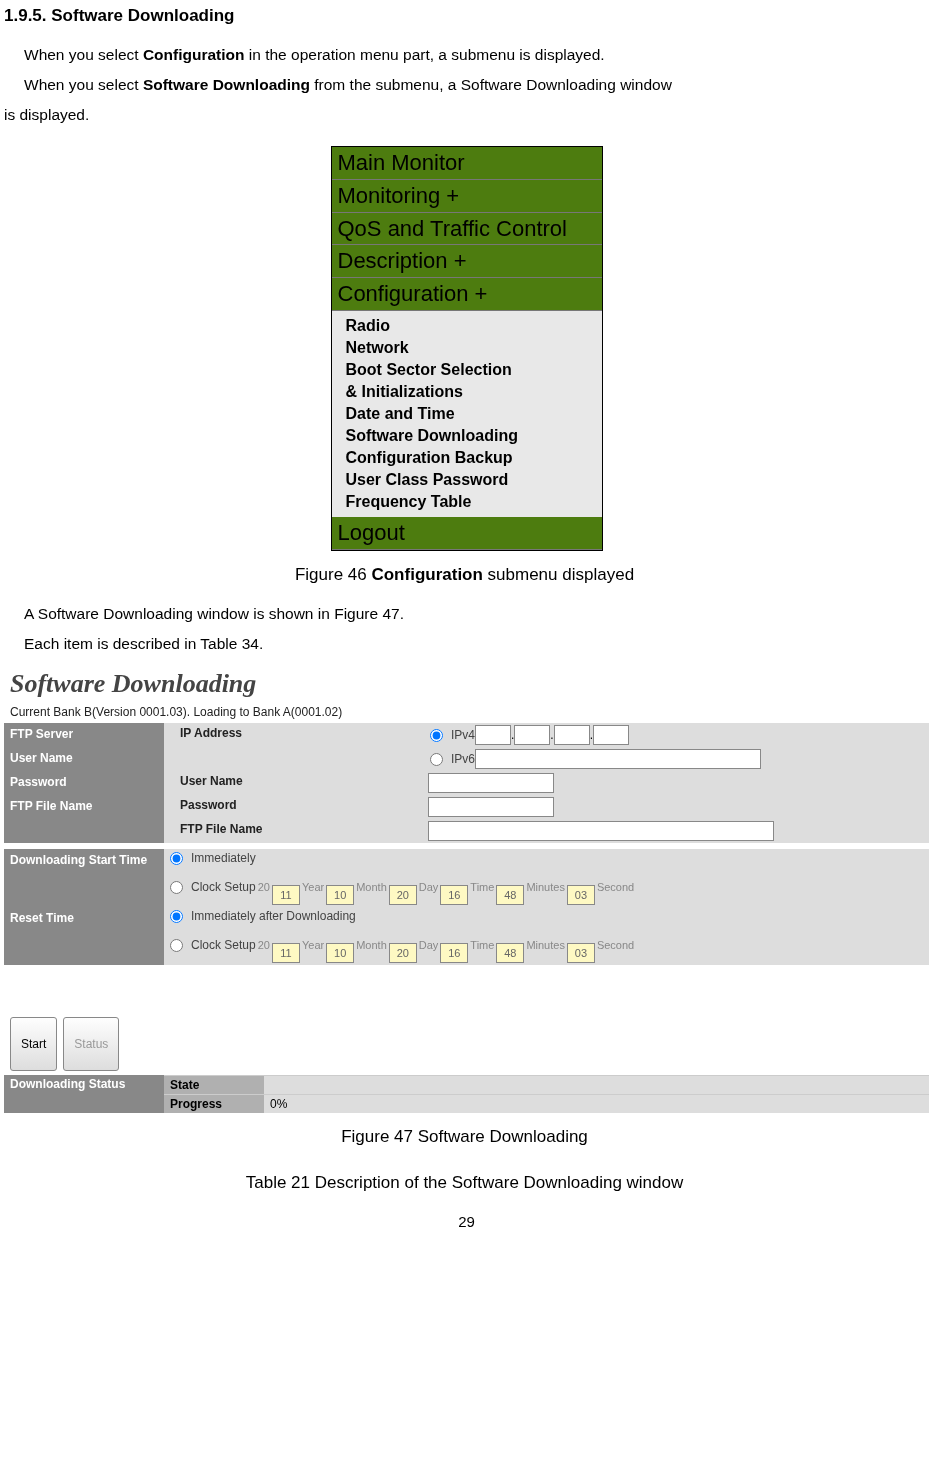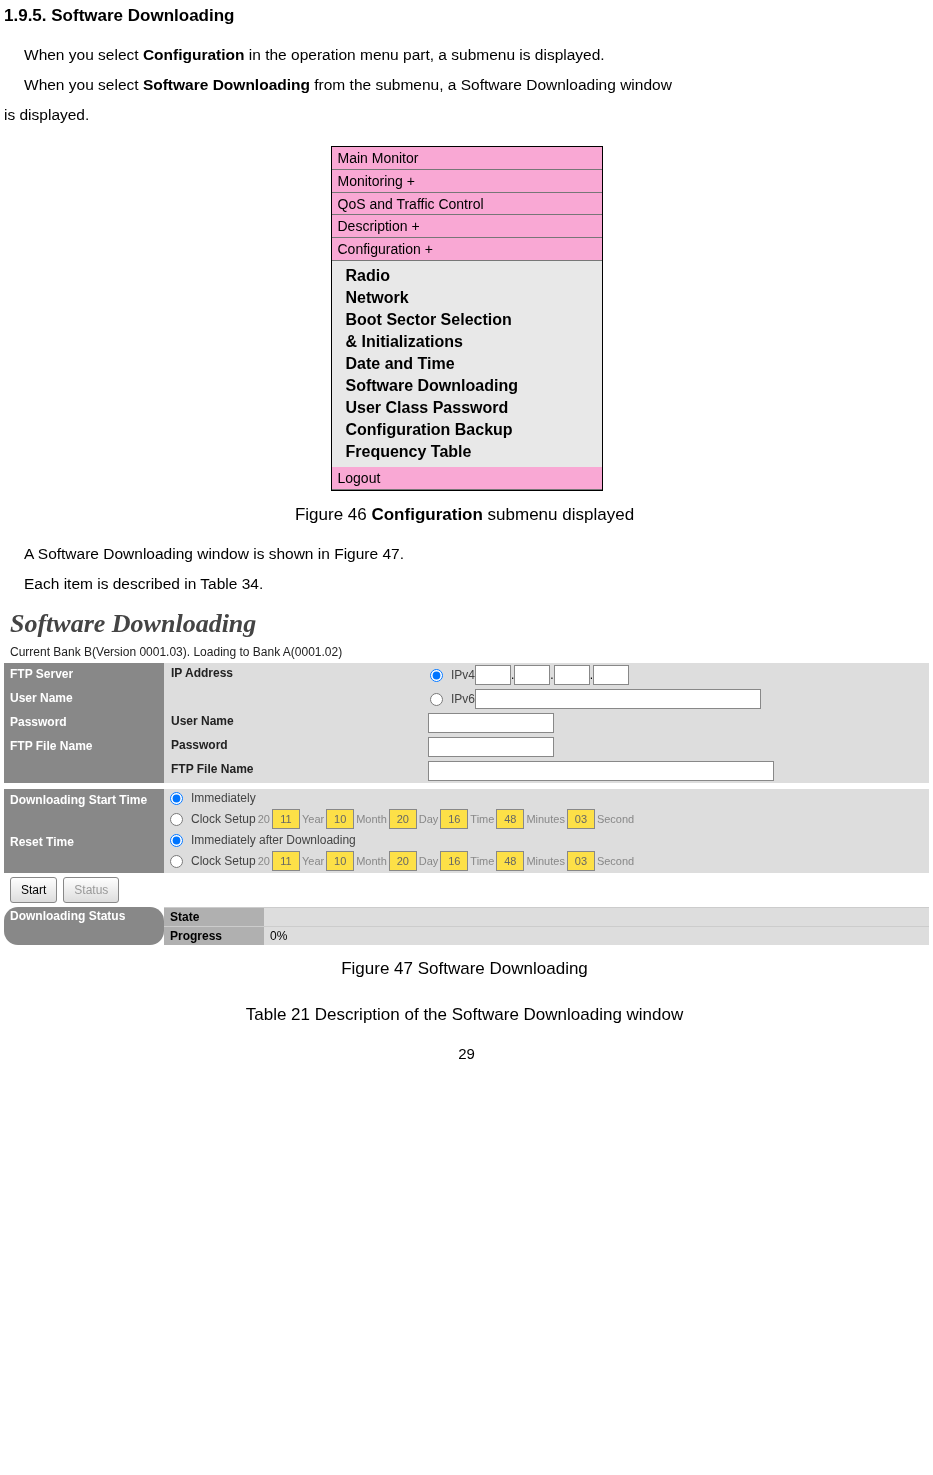--- a/index.html
+++ b/index.html
@@ -38,24 +38,24 @@
   }
 
   
   .menu-box {
     width: 270px;
     margin: 22px auto 12px auto;
     border: 1px solid #000;
     font-family: Arial, sans-serif;
   }
   .menu-top {
-    background: #f9a8d4;
+    background: #4d7c0f;
     border-bottom: 1px solid #777;
     padding: 3px 6px;
-    font-size: 14px;
+    font-size: 22px;
     font-weight: normal;
   }
   .submenu {
     background: #e8e8e8;
     padding: 4px 0 4px 14px;
     font-size: 16px;
     font-weight: bold;
   }
   .submenu div {
     padding: 2px 0;
@@ -86,65 +86,66 @@
   .label-col {
     background: #888;
     color: #fff;
     font-weight: bold;
     padding: 4px 6px;
     font-size: 12px;
   }
   .midlabel {
     background: #ddd;
     color: #222;
-    padding: 3px 7px;
+    padding: 3px 16px;
     font-size: 12px;
     font-weight: bold;
   }
   .field-col {
     background: #ddd;
     padding: 2px 4px;
     display: flex;
     align-items: center;
     flex-wrap: wrap;
   }
   .field-col input[type="text"] {
     height: 16px;
     border: 1px solid #888;
     font-size: 11px;
     padding: 1px 2px;
   }
   .ip-seg { width: 30px; text-align: center; }
   .ip6 { width: 280px; }
   .med { width: 120px; }
   .wide { width: 340px; }
-  .tiny { width: 22px; text-align: center; background: #fde047; color: #666; }
+  .tiny { width: 22px; text-align: center; background: #fef9c3; color: #666; margin-top: 16px; }
   .radio-row {
     display: flex;
     align-items: center;
     gap: 5px;
     font-size: 12px;
     color: #444;
   }
   .radio-row input[type="radio"] { margin: 0 3px 0 2px; }
   .dt-label { color: #888; font-size: 11px; margin: 0 2px; }
 
   .button-row {
     background: #fff;
     padding: 4px 6px;
     display: flex;
     gap: 6px;
   }
   .btn {
     font-size: 12px;
-    padding: 5px 10px;
+    padding: 19px 10px;
     background: linear-gradient(#fefefe, #ddd);
     border: 1px solid #888;
     border-radius: 3px;
     cursor: pointer;
+    margin-top: 48px;
   }
   .btn.disabled {
     color: #999;
     cursor: default;
   }
   .status-grid {
     display: grid;
     grid-template-columns: 160px 100px auto;
     font-size: 12px;
   }
@@ -185,22 +186,22 @@
   <div class="menu-top" style="padding-bottom:2px;">QoS and Traffic Control</div>
   <div class="menu-top">Description +</div>
   <div class="menu-top">Configuration +</div>
   <div class="submenu">
     <div>Radio</div>
     <div>Network</div>
     <div>Boot Sector Selection</div>
     <div>&amp; Initializations</div>
     <div>Date and Time</div>
     <div>Software Downloading</div>
+    <div>Configuration Backup</div>
     <div>User Class Password</div>
-    <div>Configuration Backup</div>
     <div>Frequency Table</div>
   </div>
   <div class="menu-top">Logout</div>
 </div>
 
 <div class="figure-caption">
   <span>Figure 46 </span><span class="bold">Configuration</span><span> submenu displayed</span>
 </div>
 
 <div class="paragraph">A Software Downloading window is shown in Figure 47.</div>
@@ -309,21 +310,21 @@
         <span class="dt-label">Second</span>
     </div>
   </div>
 
   <div class="button-row">
     <button class="btn">Start</button>
     <button class="btn disabled">Status</button>
   </div>
 
   <div class="status-grid">
-    <div class="status-label" style="grid-row:span 2;border-radius:14px;">Downloading Status</div>
+    <div class="status-label" style="grid-row:span 2;">Downloading Status</div>
     <div class="status-sub">State</div>
     <div class="status-val"></div>
     <div class="status-sub">Progress</div>
     <div class="status-val">0%</div>
   </div>
 </div>
 
 <div class="figure-caption">Figure 47 Software Downloading</div>
 <div class="figure-caption" style="margin-top:26px;">Table 21 Description of the Software Downloading window</div>
 <div class="page-number">29</div>

